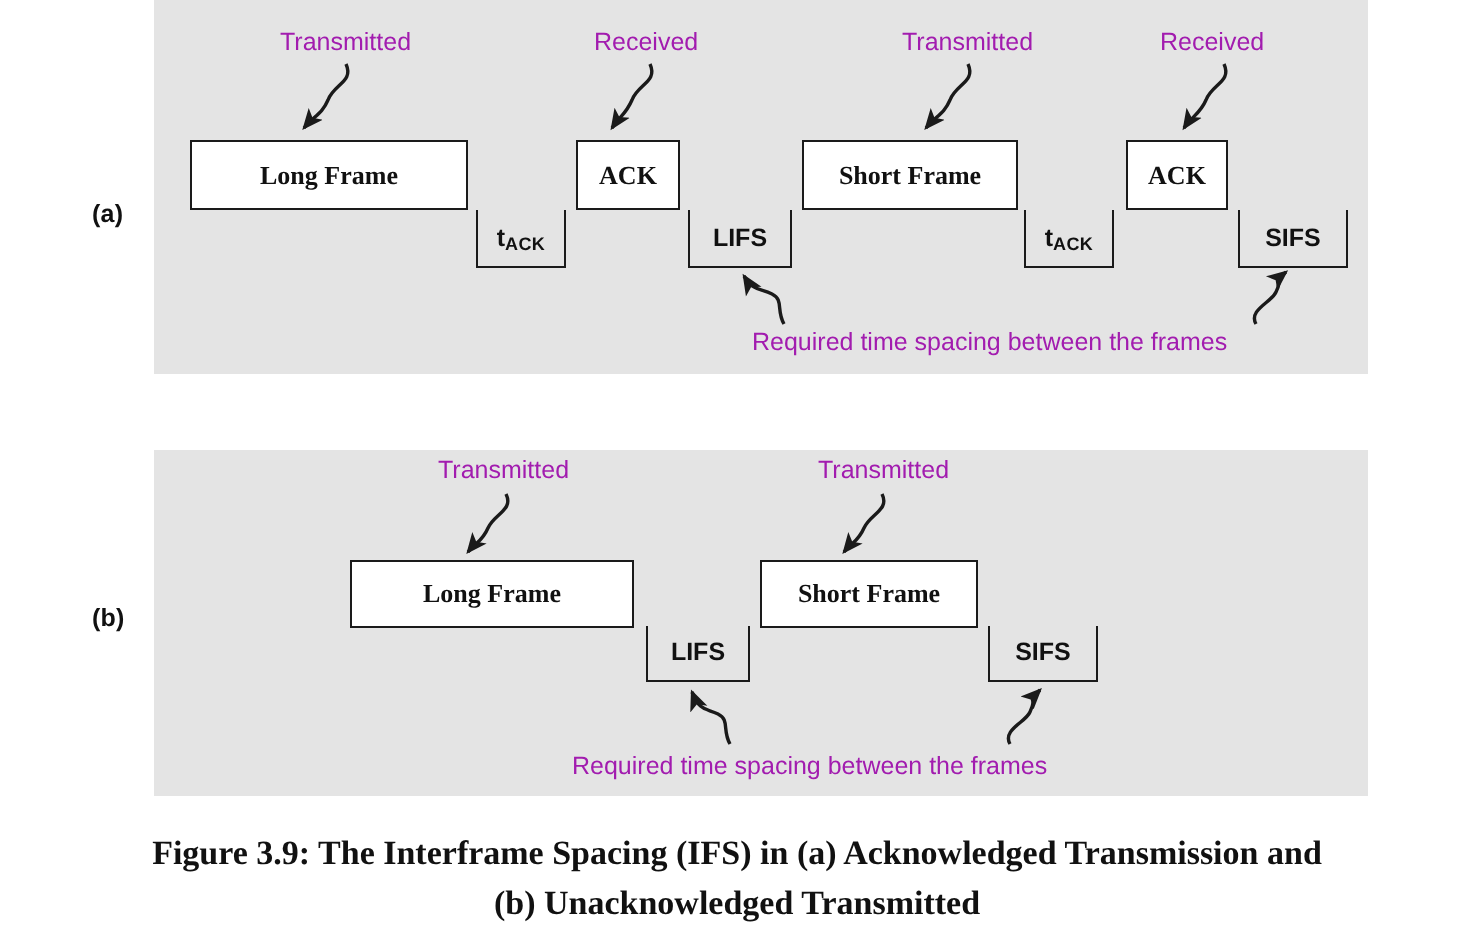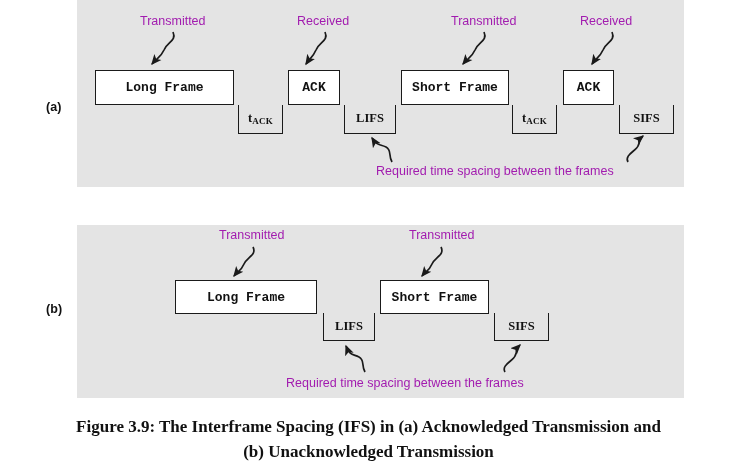--- a/index.html
+++ b/index.html
@@ -45,38 +45,38 @@
 
   
   .frame-box {
     position: absolute;
     background: #ffffff;
     border: 1.6px solid #1a1a1a;
     box-sizing: border-box;
     display: flex;
     align-items: center;
     justify-content: center;
-    font-family: Liberation Mono, monospace;
+    font-family: Liberation Serif, serif;
     font-size: 13px;
     font-weight: 700;
     color: #111;
     white-space: nowrap;
   }
 
   
   .gap-box {
     position: absolute;
     background: transparent;
     border: 1.6px solid #1a1a1a;
     border-top: none;
     box-sizing: border-box;
     display: flex;
     align-items: center;
     justify-content: center;
-    font-family: Liberation Serif, serif;
+    font-family: Liberation Sans, sans-serif;
     font-size: 12.5px;
     font-weight: 700;
     color: #111;
     white-space: nowrap;
     padding-bottom: 1px;
   }
   .gap-box .sub {
     font-size: 12.5px;
     font-weight: 700;
   }
@@ -191,16 +191,16 @@
 
     <path d="M441,247 C445,255 435,257 432,264 C429,271 426,271 422,276" fill="none" stroke="#1a1a1a" stroke-width="1.7" marker-end="url(#ahead)"></path>
 
     <path d="M365,372 C361,365 365,360 359,357 C353,354 350,356 346,346" fill="none" stroke="#1a1a1a" stroke-width="1.7" marker-end="url(#ahead)"></path>
 
     <path d="M505,372 C501,365 513,361 515,356 C518,350 515,350 520,345" fill="none" stroke="#1a1a1a" stroke-width="1.7" marker-end="url(#ahead)"></path>
   </svg>
 
   <div id="caption">
     <span class="cap-line">Figure 3.9:  The Interframe Spacing (IFS) in (a) Acknowledged Transmission and</span>
-    <span class="cap-line">(b) Unacknowledged Transmission</span>
+    <span class="cap-line">(b) Unacknowledged Transmitted</span>
   </div>
 
 </div>
 
 </body></html>

